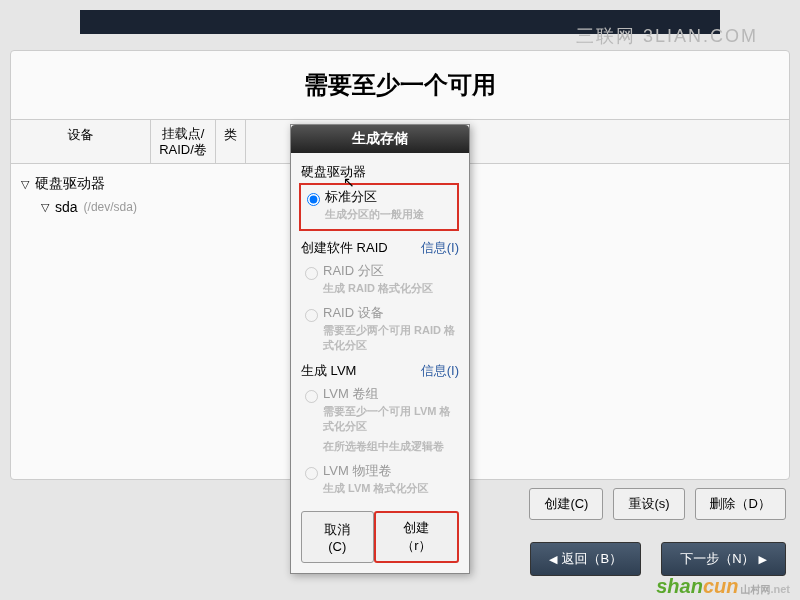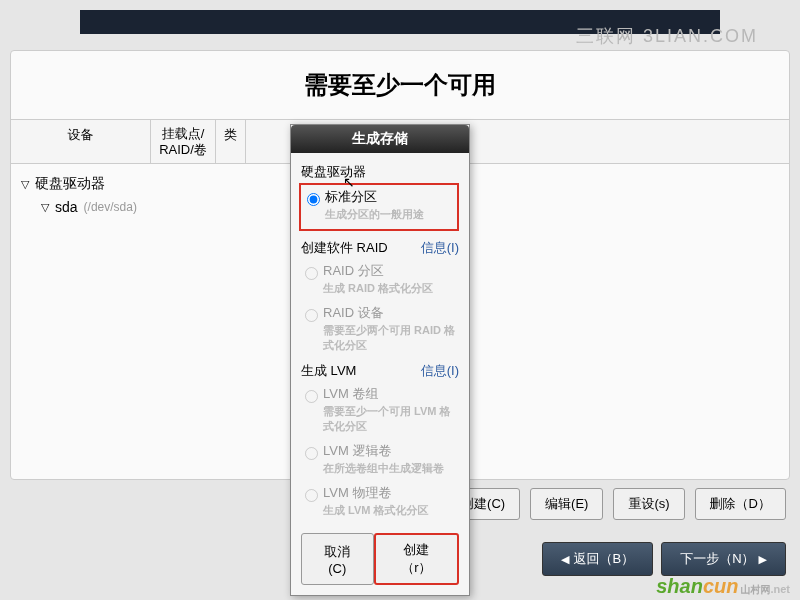--- a/index.html
+++ b/index.html
@@ -26,21 +26,21 @@
     .tree-label { flex: 0 0 auto; }
     .tree-path { color: #999; margin-left: 6px; font-size: 12px; }
     .tree-indent1 { padding-left: 20px; }
     .tree-indent2 { padding-left: 58px; flex-direction: column; }
     .tree-size { margin-left: 15px; }
     
     .bottom-buttons { position: absolute; right: 14px; bottom: 80px; display: flex; gap: 10px; }
     .btn { background: #f0f0f0; border: 1px solid #999; border-radius: 3px; padding: 6px 14px; font-size: 13px; cursor: pointer; }
     
     .nav-buttons { position: absolute; right: 14px; bottom: 24px; display: flex; gap: 8px; }
-    .nav-btn { background: linear-gradient(to bottom, #4b5d72, #2f3f52); color: #fff; border: 1px solid #333; border-radius: 3px; padding: 7px 18px; font-size: 13px; cursor: pointer; display: flex; align-items: center; gap: 4px; }
+    .nav-btn { background: linear-gradient(to bottom, #4b5d72, #2f3f52); color: #fff; border: 1px solid #333; border-radius: 3px; padding: 7px 18px; font-size: 13px; cursor: pointer; display: flex; align-items: center; gap: 4px; margin-left: 12px; }
     .arrow-left::before { content: "◀"; font-size: 11px; }
     .arrow-right::after { content: "▶"; font-size: 11px; }
     
     .modal { position: absolute; top: 124px; left: 290px; width: 180px; background: #f5f5f5; border: 1px solid #888; box-shadow: 2px 2px 8px rgba(0,0,0,0.3); }
     .modal-title { background: linear-gradient(to bottom, #555, #222); color: #fff; text-align: center; padding: 5px; font-size: 14px; font-weight: bold; border-radius: 4px 4px 0 0; }
     .modal-body { padding: 6px 10px 10px; font-size: 13px; }
     .section-title { font-weight: normal; padding: 4px 0 2px; }
     .section-title-row { display: flex; justify-content: space-between; align-items: center; padding: 4px 0 2px; }
     .info-link { color: #2b5aa0; font-size: 13px; cursor: pointer; }
     .radio-row { display: flex; align-items: flex-end; padding: 3px 0 1px 4px; gap: 5px; }
@@ -87,21 +87,20 @@
     </div>
     <div class="tree-row tree-indent2">
       <span class="tree-label">空闲</span>
       <span class="tree-size">20473</span>
     </div>
   </div>
 </div>
 
 <div class="bottom-buttons">
   <button class="btn">创建(C)</button>
-  <button class="btn">编辑(E)</button>
   <button class="btn">重设(s)</button>
   <button class="btn">删除（D）</button>
 </div>
 
 <div class="nav-buttons">
   <button class="nav-btn arrow-left">返回（B）</button>
   <button class="nav-btn arrow-right">下一步（N）</button>
 </div>
 
 <div class="modal">
@@ -133,24 +132,20 @@
 
     <div class="section-title-row">
       <span>生成 LVM</span>
       <span class="info-link">信息(I)</span>
     </div>
     <div class="radio-row disabled">
       <input type="radio" disabled="" style="">
       <span>LVM 卷组</span>
     </div>
     <div class="radio-desc">需要至少一个可用 LVM 格式化分区</div>
-    <div class="radio-row disabled">
-      <input type="radio" disabled="" style="">
-      <span>LVM 逻辑卷</span>
-    </div>
     <div class="radio-desc">在所选卷组中生成逻辑卷</div>
     <div class="radio-row disabled">
       <input type="radio" disabled="" style="">
       <span>LVM 物理卷</span>
     </div>
     <div class="radio-desc">生成 LVM 格式化分区</div>
 
     <div class="modal-buttons">
       <button class="modal-btn">取消(C)</button>
       <button class="modal-btn highlight">创建（r）</button>

